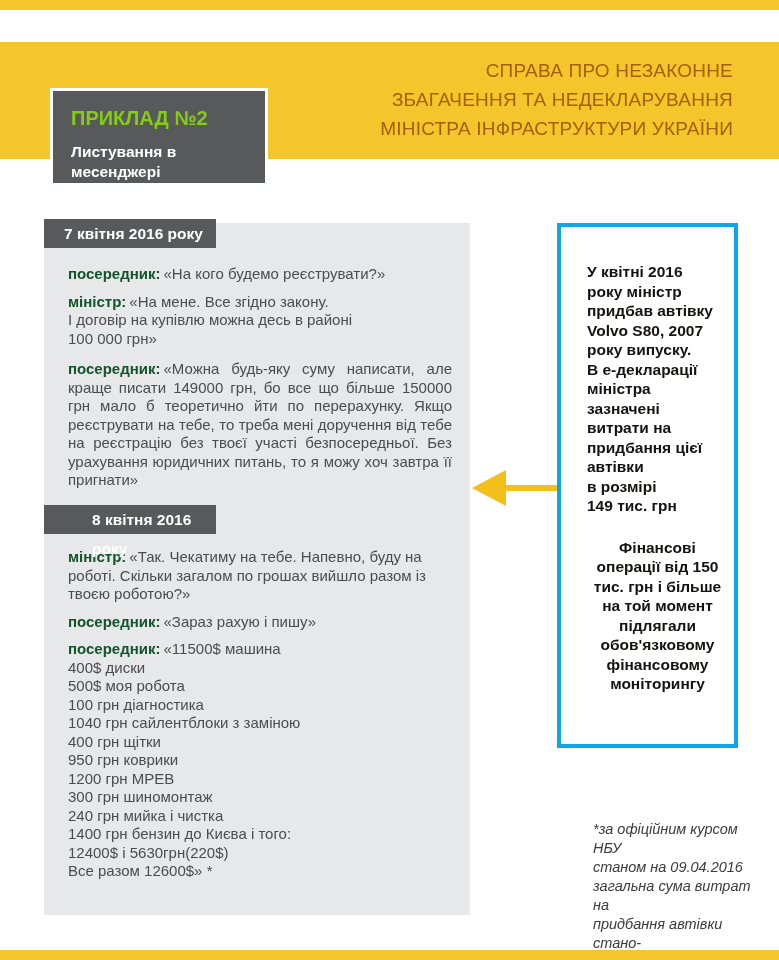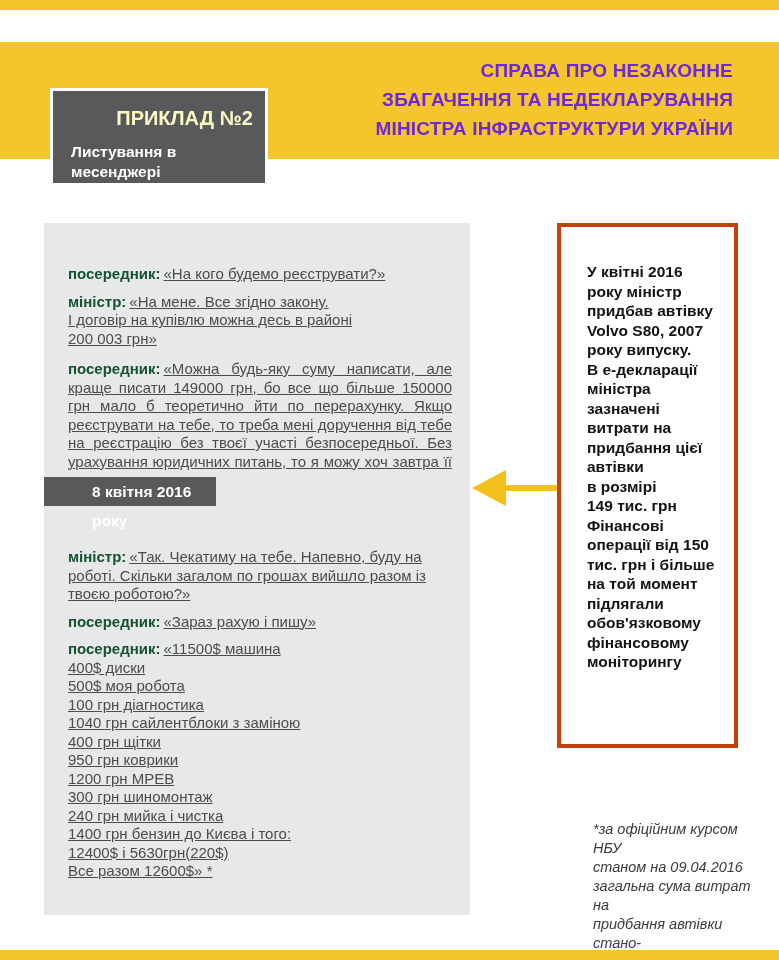--- a/index.html
+++ b/index.html
@@ -6,53 +6,53 @@
   #poster{
     position:relative;width:779px;height:960px;background:#ffffff;overflow:hidden;
     font-family:"Liberation Sans","DejaVu Sans",sans-serif;
   }
   .strip{position:absolute;left:0;width:779px;height:10px;background:#F5C52C;}
   #strip-top{top:0;}
   #strip-bottom{top:950px;}
   #band{position:absolute;left:0;top:42px;width:779px;height:117px;background:#F5C52C;}
   #headline{
     position:absolute;top:56px;right:46px;text-align:right;
-    color:#6d28d9;font-weight:bold;font-size:19px;line-height:29px;white-space:pre-line;
+    color:#a16207;font-weight:normal;font-size:19px;line-height:29px;white-space:pre-line;
     letter-spacing:0.2px;
   }
   #title-box{
     position:absolute;left:50px;top:88px;width:218px;height:98px;box-sizing:border-box;
     background:#58595B;border:3px solid #ffffff;padding:14px 12px 0 18px;
   }
-  #title-box .t1{color:#fef9c3;font-weight:bold;font-size:20px;line-height:26px;text-align:right;}
+  #title-box .t1{color:#84cc16;font-weight:bold;font-size:20px;line-height:26px;}
   #title-box .t2{color:#ffffff;font-weight:bold;font-size:15.5px;line-height:20px;margin-top:11px;white-space:pre-line;}
   #chat{
     position:absolute;left:44px;top:223px;width:426px;height:692px;background:#E7E8E9;
   }
   .datebar{
     position:absolute;left:44px;width:172px;height:29px;background:#58595B;box-sizing:border-box;
     color:#ffffff;font-weight:bold;font-size:15.5px;line-height:29px;padding-left:20px;
   }
   #datebar-1{top:219px;}
-  #datebar-2{top:477px;padding-left:48px;}
+  #datebar-2{top:505px;padding-left:48px;}
   .msgs{position:absolute;left:24px;width:384px;}
   #day1-msgs{top:42px;}
   #day2-msgs{top:325px;}
   .msg{margin:0 0 9px 0;font-size:15px;line-height:18.5px;color:#4B4C4E;}
   .msg.justify{text-align:justify;margin-top:12px;}
   .speaker{font-weight:bold;color:#14532d;margin-right:3px;}
-  .mtext{white-space:pre-line;text-decoration:underline;}
+  .mtext{white-space:pre-line;}
   #info-box{
     position:absolute;left:557px;top:223px;width:181px;height:525px;box-sizing:border-box;
-    background:#ffffff;border:4px solid #c2410c;padding:35px 6px 0 26px;
+    background:#ffffff;border:4px solid #0ea5e9;padding:35px 6px 0 26px;
   }
   #info-box p{
     margin:0;color:#141311;font-weight:bold;font-size:15.5px;line-height:19.5px;white-space:pre-line;
   }
-  #info-box p + p{}
+  #info-box p + p{margin-top:22px;text-align:center;}
   #arrow-shaft{position:absolute;left:500px;top:485px;width:57px;height:6px;background:#F3BF1B;}
   #arrow-head{
     position:absolute;left:472px;top:470px;width:0;height:0;
     border-top:18px solid transparent;border-bottom:18px solid transparent;
     border-right:34px solid #F3BF1B;
   }
   #footnote{
     position:absolute;left:593px;top:820px;width:160px;
     font-style:italic;font-size:14.5px;line-height:19px;color:#3B3A3C;white-space:pre-line;
   }
@@ -73,21 +73,21 @@
     <div class="t1">ПРИКЛАД №2</div>
     <div class="t2">Листування в месенджері
 міністра з посередником</div>
   </div>
 
   <div id="chat">
     <div class="msgs" id="day1-msgs">
       <p class="msg"><span class="speaker">посередник:</span><span class="mtext">«На кого будемо реєструвати?»</span></p>
       <p class="msg"><span class="speaker">міністр:</span><span class="mtext">«На мене. Все згідно закону.
 І договір на купівлю можна десь в районі
-200 003 грн»</span></p>
+100 000 грн»</span></p>
       <p class="msg justify"><span class="speaker">посередник:</span><span class="mtext">«Можна будь-яку суму написати, але краще писати 149000 грн, бо все що більше 150000 грн мало б теоретично йти по перерахунку. Якщо реєструвати на тебе, то треба мені доручення від тебе на реєстрацію без твоєї участі безпосередньої. Без урахування юридичних питань, то я можу хоч завтра її пригнати»</span></p>
     </div>
     <div class="msgs" id="day2-msgs">
       <p class="msg"><span class="speaker">міністр:</span><span class="mtext">«Так. Чекатиму на тебе. Напевно, буду на роботі. Скільки загалом по грошах вийшло разом із твоєю роботою?»</span></p>
       <p class="msg"><span class="speaker">посередник:</span><span class="mtext">«Зараз рахую і пишу»</span></p>
       <p class="msg"><span class="speaker">посередник:</span><span class="mtext">«11500$ машина
 400$ диски
 500$ моя робота
 100 грн діагностика
 1040 грн сайлентблоки з заміною
@@ -95,20 +95,21 @@
 950 грн коврики
 1200 грн МРЕВ
 300 грн шиномонтаж
 240 грн мийка і чистка
 1400 грн бензин до Києва і того:
 12400$ і 5630грн(220$)
 Все разом 12600$» *</span></p>
     </div>
   </div>
 
+  <div id="datebar-1" class="datebar">7 квітня 2016 року</div>
   <div id="datebar-2" class="datebar">8 квітня 2016 року</div>
 
   <div id="info-box">
     <p>У квітні 2016
 року міністр
 придбав автівку
 Volvo S80, 2007
 року випуску.
 В е-декларації
 міністра

